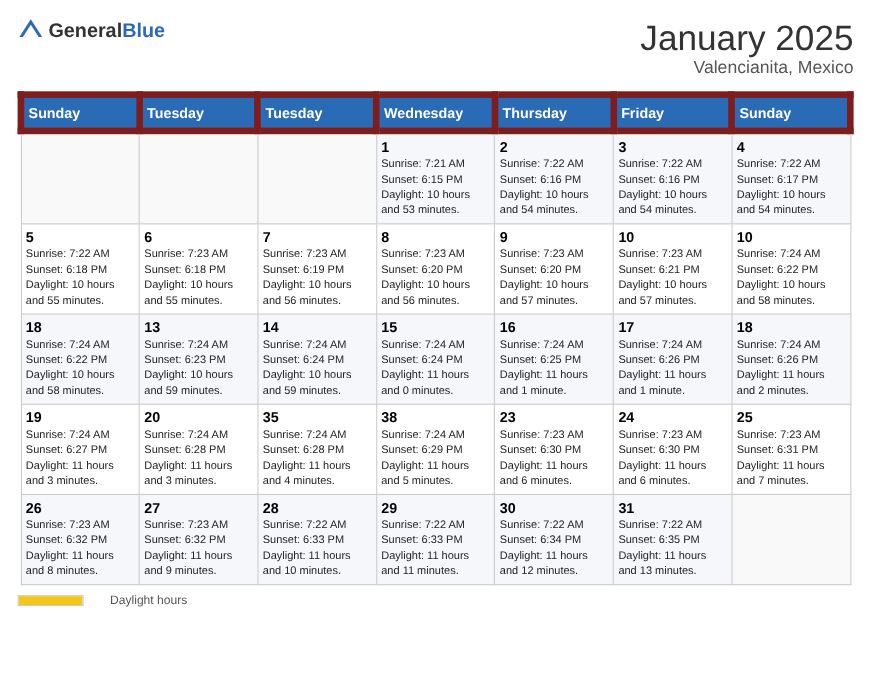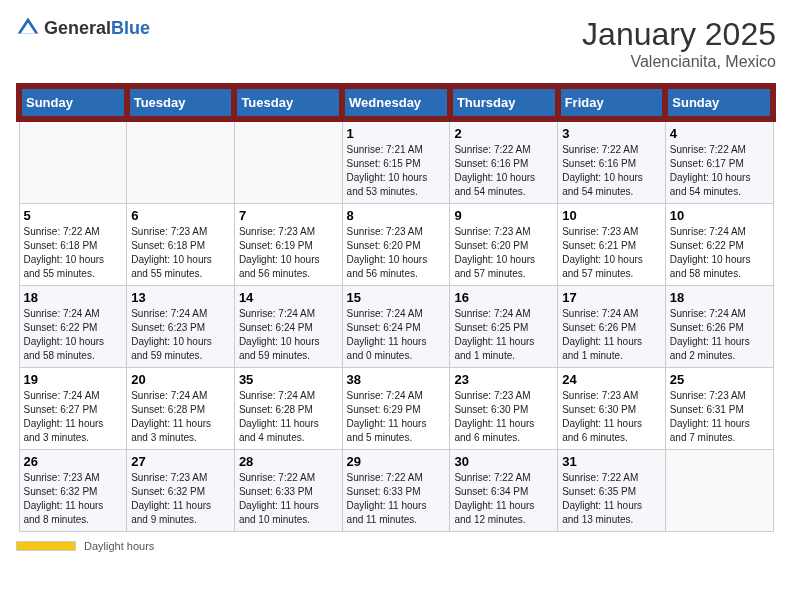--- a/index.html
+++ b/index.html
@@ -88,21 +88,21 @@
     }
     td.empty {
       background: #f9f9f9 !important;
     }
     .footer {
       margin-top: 8px;
       font-size: 11px;
       color: #555;
       display: flex;
       align-items: center;
-      gap: 8px;
+      gap: 24px;
     }
     .footer-bar {
       display: inline-block;
       width: 60px;
       height: 10px;
       background: linear-gradient(to right, #f5c518, #f5c518);
       border: 1px solid #ccc;
       vertical-align: middle;
     }
   </style>

